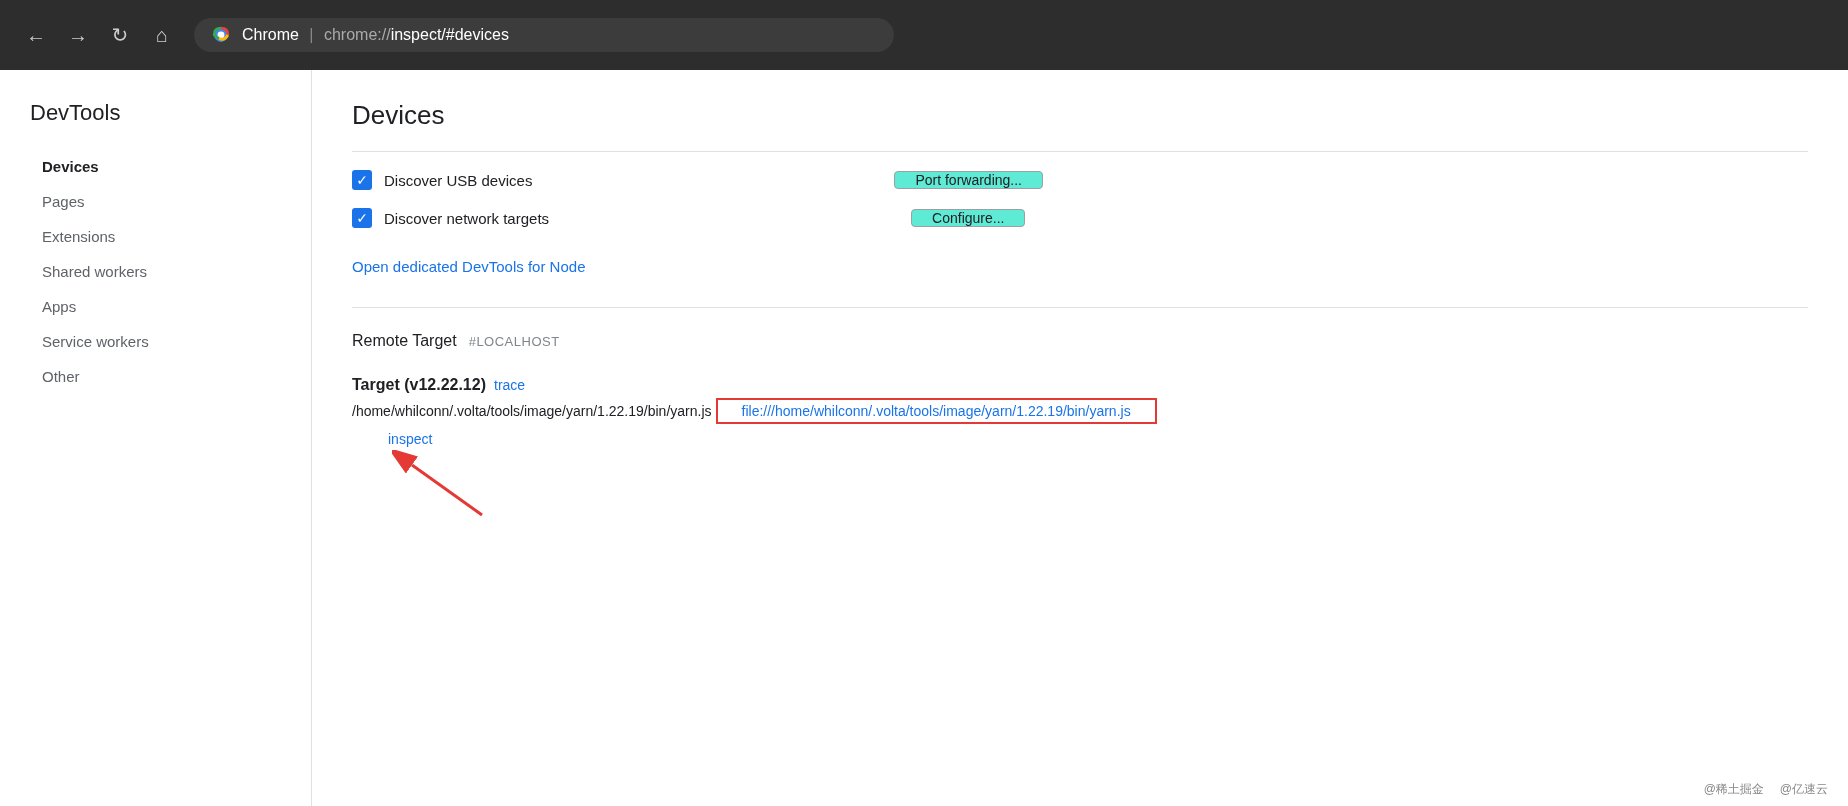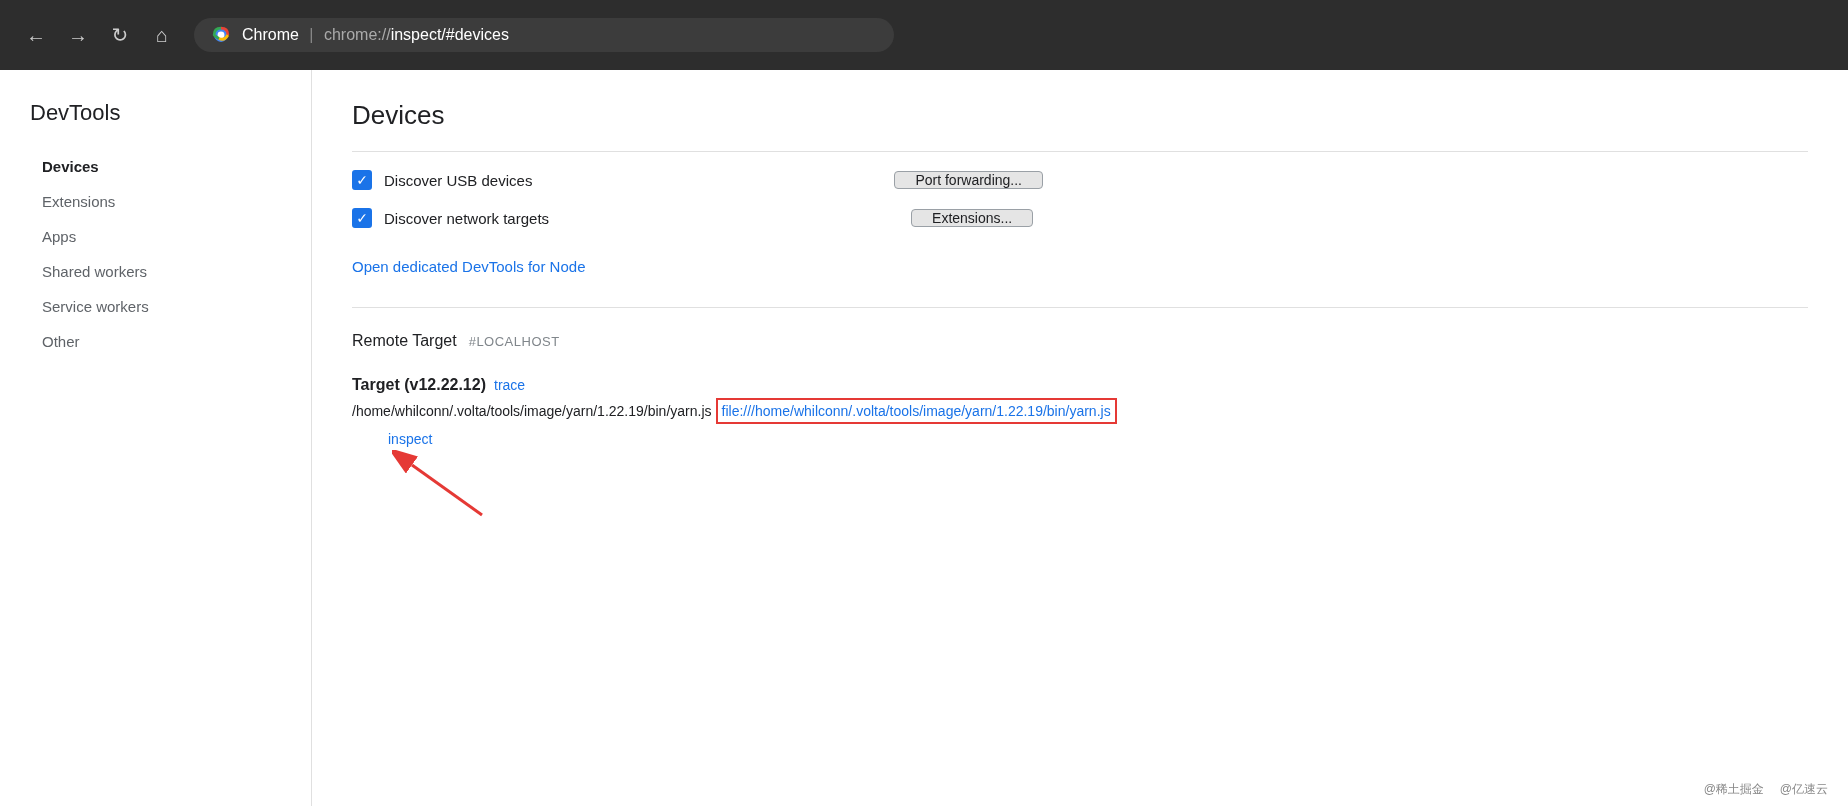--- a/index.html
+++ b/index.html
@@ -140,21 +140,21 @@
       font-size: 14px;
       line-height: 1;
     }
     .checkbox-label {
       font-size: 15px;
       color: #202124;
     }
     .option-button {
       margin-left: 350px;
       padding: 0 20px;
-      background: #e5e5e5;
+      background: #5eead4;
       border: 1px solid #9aa0a6;
       border-radius: 4px;
       font-size: 14px;
       color: #202124;
       cursor: pointer;
     }
 
     .options-section {
       margin-bottom: 20px;
     }
@@ -216,21 +216,21 @@
     }
     .target-path {
       font-size: 14px;
       color: #202124;
     }
     .target-file-link {
       font-size: 14px;
       color: #1a73e8;
       text-decoration: none;
       border: 2px solid #e53935;
-      padding: 3px 4px;
+      padding: 3px 24px;
       cursor: pointer;
       margin-left: 4px;
       text-align: center;
     }
 
     .inspect-link {
       color: #1a73e8;
       font-size: 14px;
       text-decoration: none;
       cursor: pointer;
@@ -285,23 +285,24 @@
       <span><span style="color:#aaa;text-align:right;">chrome://</span><span style="color:#fff;">inspect/#devices</span></span>
     </span>
   </div>
 </div>
 
 <div class="main-container">
 
   <nav class="sidebar">
     <div class="sidebar-title">DevTools</div>
     <a class="sidebar-item active">Devices</a>
+    <a class="sidebar-item">Pages</a>
     <a class="sidebar-item">Extensions</a>
+    <a class="sidebar-item">Shared workers</a>
     <a class="sidebar-item">Apps</a>
-    <a class="sidebar-item">Shared workers</a>
     <a class="sidebar-item">Service workers</a>
     <a class="sidebar-item">Other</a>
   </nav>
 
   <div class="content">
     <h1 class="section-title">Devices</h1>
     <hr class="divider">
 
     <div class="options-section">
       
@@ -316,21 +317,21 @@
       </div>
 
       
       <div class="option-row">
         <div class="checkbox-container">
           <div class="custom-checkbox">
             <span class="checkmark">✓</span>
           </div>
           <span class="checkbox-label">Discover network targets</span>
         </div>
-        <button class="option-button">Extensions...</button>
+        <button class="option-button">Configure...</button>
       </div>
 
       
       <a class="devtools-link">Open dedicated DevTools for Node</a>
     </div>
 
     <hr class="divider">
 
     <div class="remote-target-header">
       <span class="remote-target-title">Remote Target</span>

